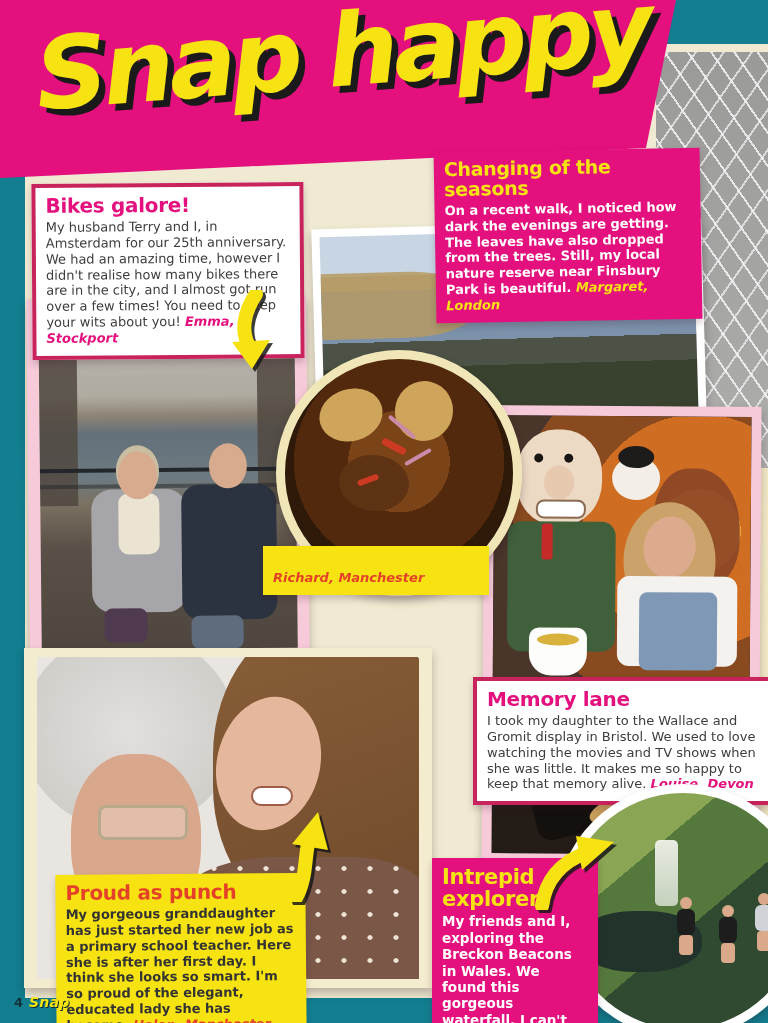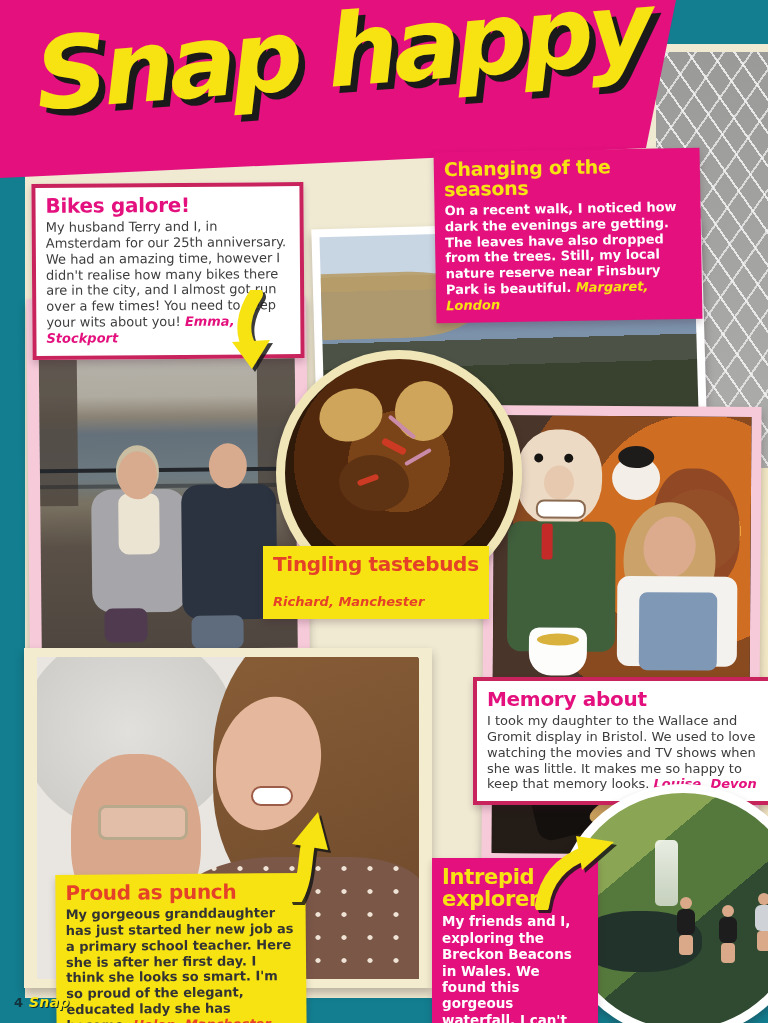--- a/index.html
+++ b/index.html
@@ -231,28 +231,27 @@
       <span class="attr attr-pink">Emma, Stockport</span></p>
   </section>
 
   <section class="abs box box-pink" style="left:435px;top:150px;width:246px;transform:rotate(-1deg)">
     <h2 class="h-yellow" style="font-size:19px">Changing of the seasons</h2>
     <p class="t-white-b"><span>On a recent walk, I noticed how dark the evenings are getting. The leaves have also dropped from the trees. Still, my local nature reserve near Finsbury Park is beautiful.</span>
       <span class="attr attr-yellow">Margaret, London</span></p>
   </section>
 
   <section class="abs box box-yellow" style="left:263px;top:546px;width:206px">
-    <h2 class="h-red">Tingling tastebuds</h2>
     <p class="t-dark-b"><br>
       <span class="attr attr-red">Richard, Manchester</span></p>
   </section>
 
   <section class="abs box box-white" style="left:473px;top:677px;width:272px">
-    <h2 class="h-pink">Memory about</h2>
-    <p class="t-dark"><span>I took my daughter to the Wallace and Gromit display in Bristol. We used to love watching the movies and TV shows when she was little. It makes me so happy to keep that memory looks.</span>
+    <h2 class="h-pink">Memory lane</h2>
+    <p class="t-dark"><span>I took my daughter to the Wallace and Gromit display in Bristol. We used to love watching the movies and TV shows when she was little. It makes me so happy to keep that memory alive.</span>
       <span class="attr attr-pink">Louise, Devon</span></p>
   </section>
 
   <section class="abs box box-yellow" style="left:56px;top:874px;width:230px;transform:rotate(-.5deg)">
     <h2 class="h-red">Proud as punch</h2>
     <p class="t-dark-b"><span>My gorgeous granddaughter has just started her new job as a primary school teacher. Here she is after her first day. I think she looks so smart. I'm so proud of the elegant, educated lady she has become.</span>
       <span class="attr attr-red">Helen, Manchester</span></p>
   </section>
 
   <div class="abs frame" id="waterfall">

